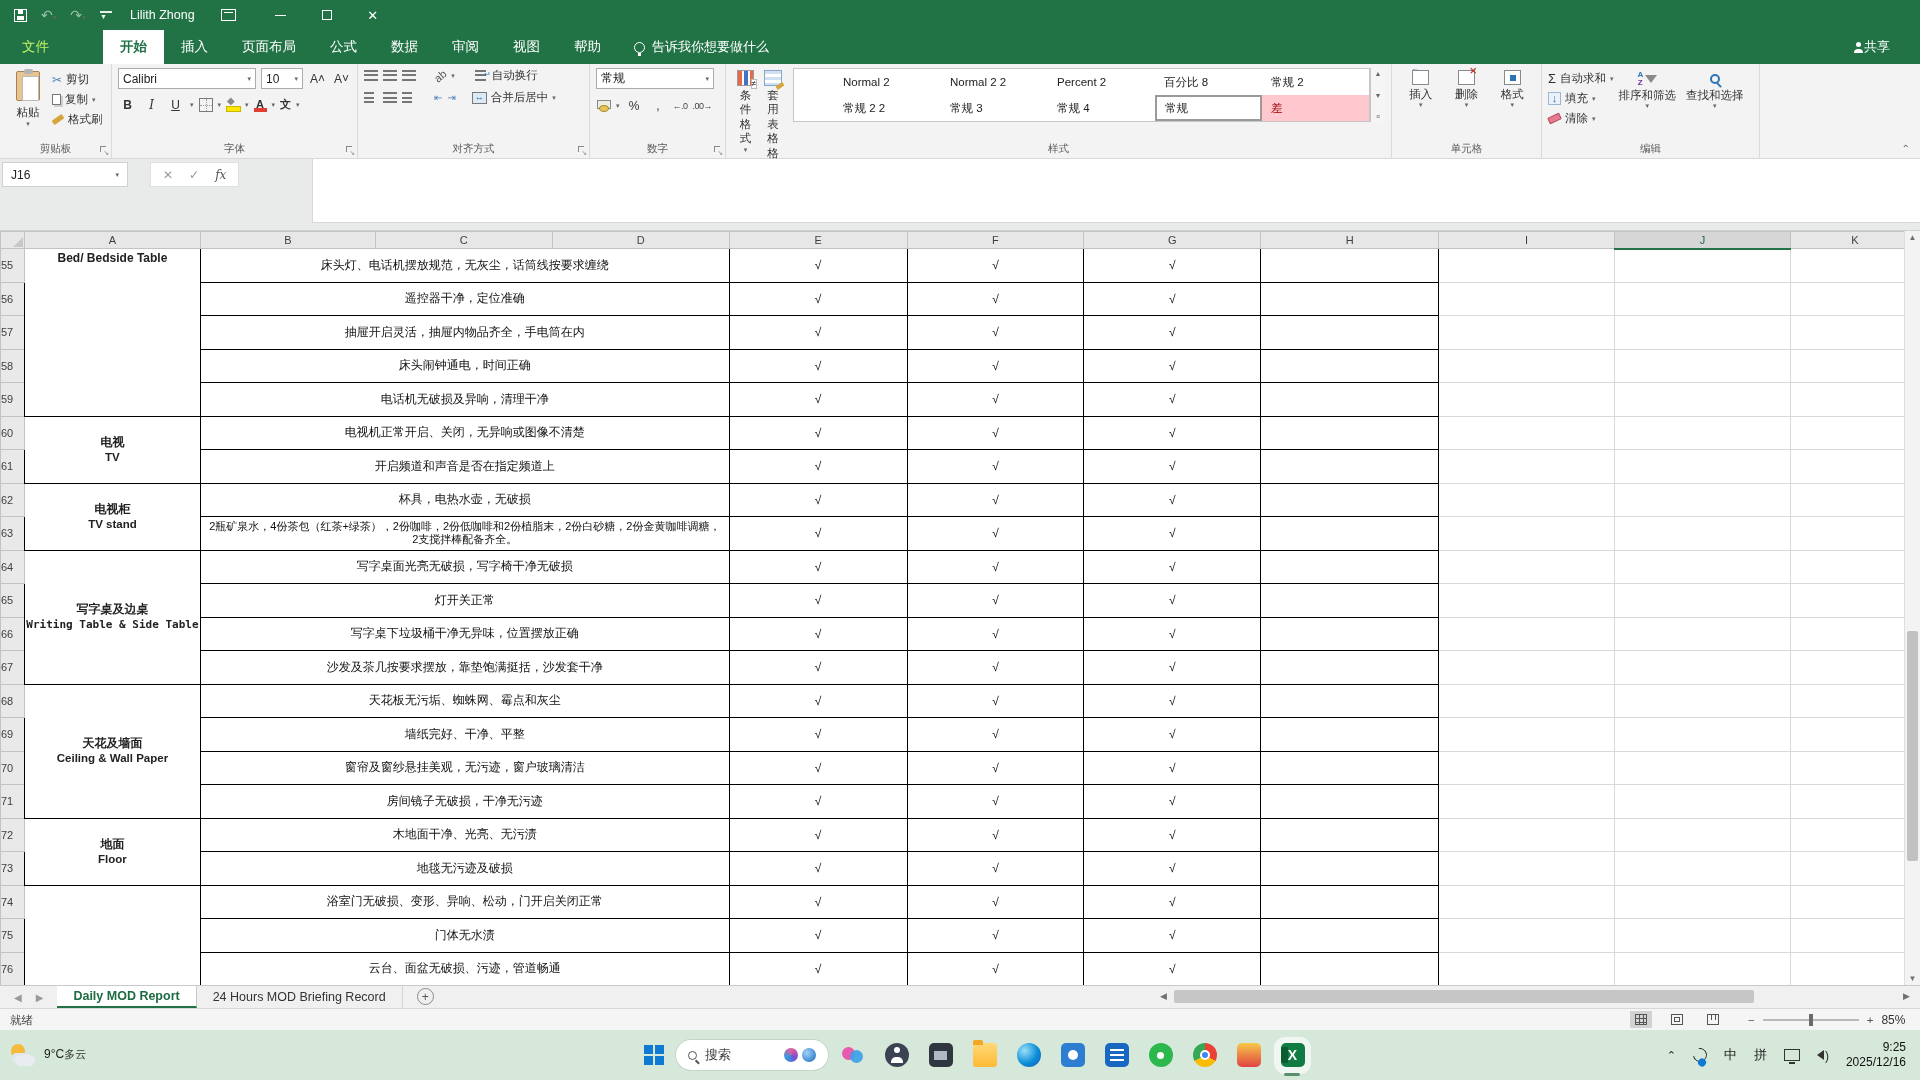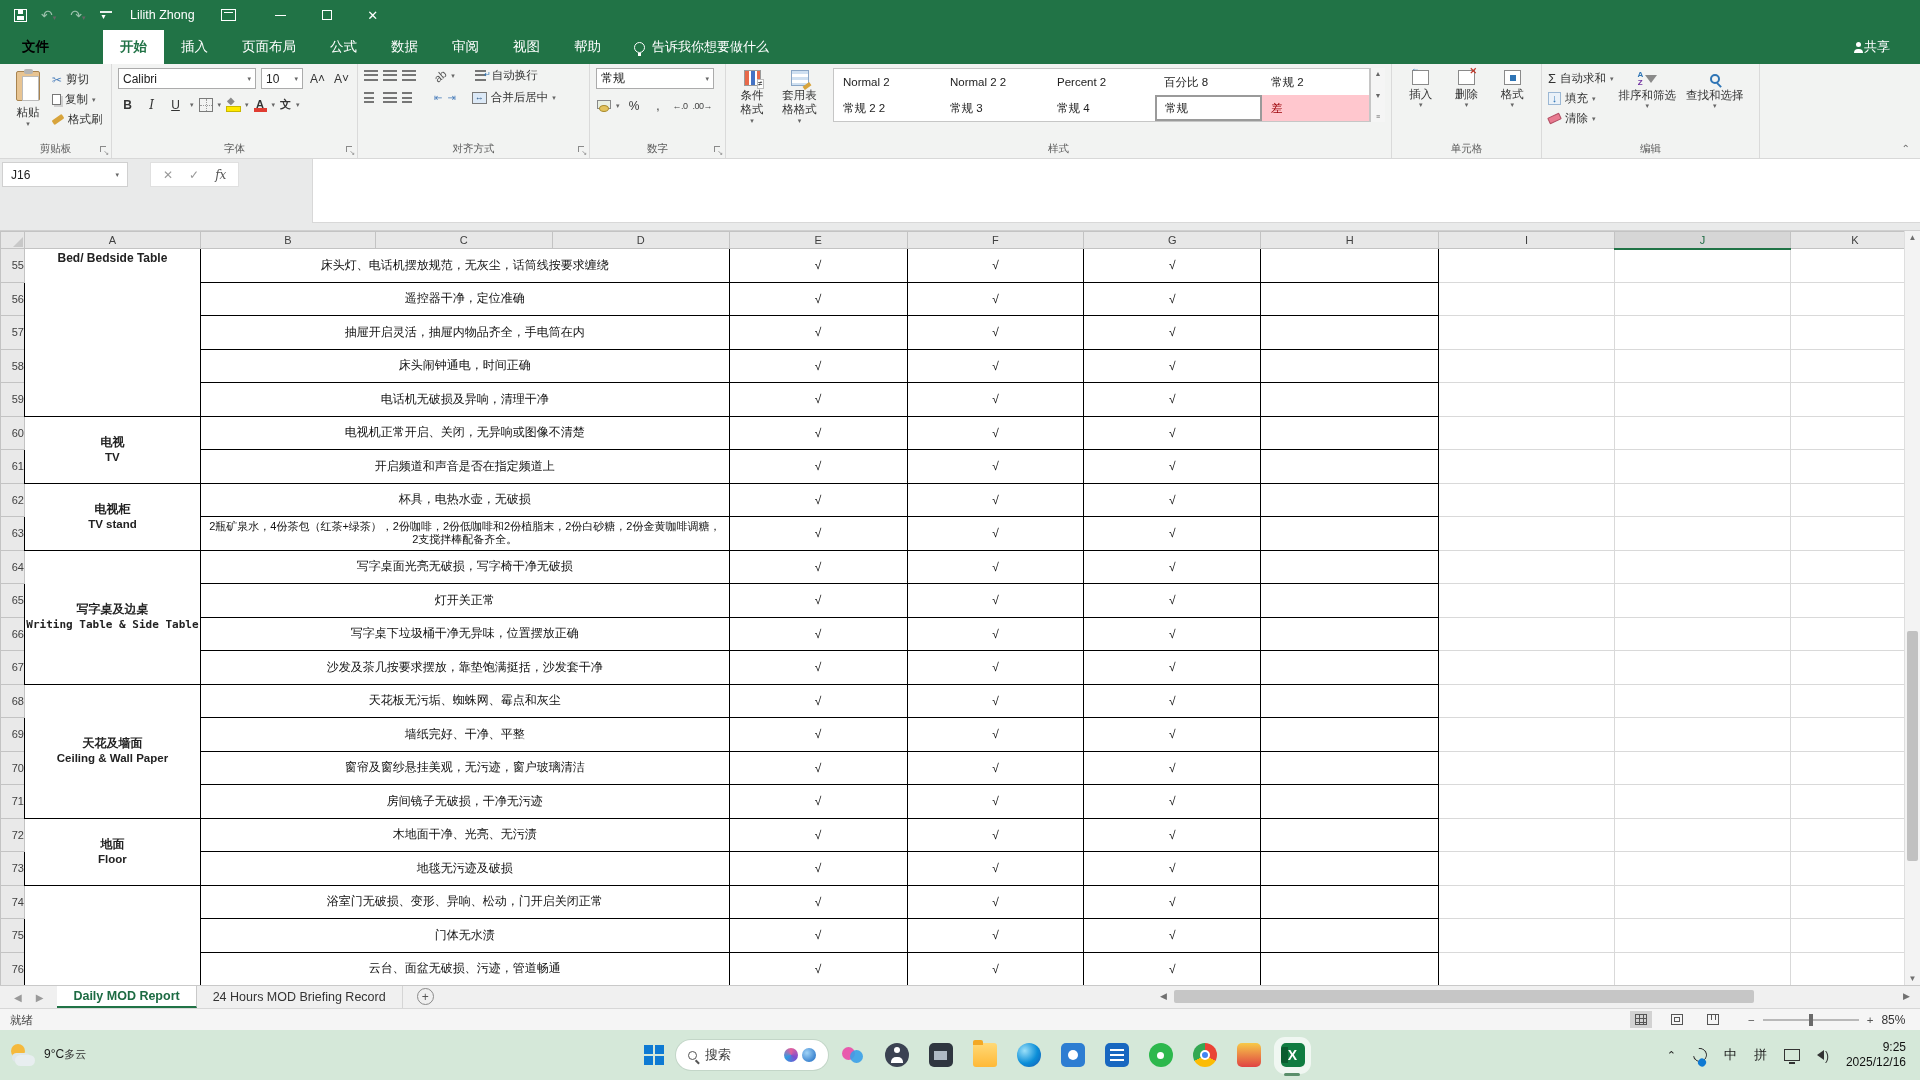--- a/index.html
+++ b/index.html
@@ -22,21 +22,21 @@
   .tb-right { display:flex; align-items:center; height:100%; }
   .tb-user { font-size:12.5px; margin-right:26px; }
   .ic-ribbonopts { width:15px; height:12px; border:1px solid #fff; position:relative; margin-right:22px; }
   .ic-ribbonopts:before { content:""; position:absolute; top:2px; left:2px; right:2px; border-top:1px solid #fff; }
   .win-btn { width:46px; height:30px; display:flex; align-items:center; justify-content:center; font-size:13px; color:#fff; }
   .ic-min { width:11px; border-top:1.5px solid #fff; display:inline-block; }
   .ic-max { width:10px; height:10px; border:1.2px solid #fff; display:inline-block; }
 
   
   .tabbar { position:absolute; top:30px; left:0; width:1920px; height:34px; background:#217346; display:flex; align-items:stretch; }
-  .file-tab { padding:0 22px; display:flex; align-items:center; color:#000000; font-size:13.5px;font-weight:bold; }
+  .file-tab { padding:0 22px; display:flex; align-items:center; color:#bef264; font-size:13.5px; }
   .mtab { padding:0 17px; display:flex; align-items:center; color:#fff; font-size:13.5px; }
   .mtab.active { background:#fff; color:#217346; font-weight:bold; }
   .tellme { display:flex; align-items:center; gap:7px; color:#fff; font-size:13px; margin-left:16px; }
   .ic-bulb { width:11px; height:11px; border:1.4px solid #fff; border-radius:50%; position:relative; display:inline-block; }
   .ic-bulb:after { content:""; position:absolute; left:2.5px; top:10px; width:3px; height:3px; background:#fff; }
   .share-box { margin-left:auto; display:flex; align-items:center; color:#fff; font-size:13px; padding-right:30px; }
   .ic-person { width:11px; height:11px; position:relative; display:inline-block; }
   .ic-person:before { content:""; position:absolute; top:0; left:3px; width:5px; height:5px; border-radius:50%; background:#fff; }
   .ic-person:after { content:""; position:absolute; bottom:0; left:1px; width:9px; height:4px; border-radius:4px 4px 0 0; background:#fff; }
 
@@ -101,21 +101,21 @@
 
   
   .g-styles { width:666px; }
   .bigbtn { display:flex; flex-direction:column; align-items:center; font-size:11.5px; color:#333; padding:2px 5px; line-height:1.25; text-align:center; }
   .ic-cf { width:17px; height:16px; border:1px solid #9a9a9a; background:
       linear-gradient(90deg,#e8694a 0 4px,#fff 4px 6px,#4472c4 6px 10px,#fff 10px 12px,#e8694a 12px 16px); position:relative; margin-bottom:2px; }
   .ic-cf:after { content:"≠"; position:absolute; right:-4px; bottom:-4px; background:#fff; border:1px solid #bbb; font-size:8px; line-height:1; color:#333; }
   .ic-ft { width:18px; height:16px; border:1px solid #8aa6c6; margin-bottom:2px; position:relative;
       background:repeating-linear-gradient(#cfe0f1 0 3px,#fff 3px 6px); }
   .ic-ft:after { content:""; position:absolute; right:-3px; bottom:-3px; width:8px; height:4px; background:#d8a43c; transform:rotate(-35deg); }
-  .gallery { background:#fff; border:1px solid #c6c6c6; display:grid; grid-template-columns:repeat(5,107px); grid-auto-rows:26px; margin-left:6px; }
+  .gallery { background:#fff; border:1px solid #c6c6c6; display:grid; grid-template-columns:repeat(5,107px); grid-auto-rows:26px; margin-left:6px;padding-left:40px; }
   .gal-item { font-size:11.5px; display:flex; align-items:center; padding:0 8px; color:#222; border:1px solid transparent; white-space:nowrap; overflow:hidden; }
   .gal-item.sel { border:2px solid #9a9a9a; }
   .gal-item.bad { background:#ffc7ce; color:#9c0006; }
   .gal-scroll { width:15px; border-left:1px solid #c6c6c6; display:flex; flex-direction:column; align-items:center; justify-content:space-between; padding:2px 0; background:#f5f5f5; font-size:7px; color:#666; }
 
   
   .g-cells { width:150px; }
   .mini-grid { width:17px; height:15px; border:1px solid #8a8a8a; margin-bottom:2px; position:relative;
       background:linear-gradient(#fff,#fff), repeating-linear-gradient(90deg,#c9d6e8 0 5px,#8fa8c8 5px 6px); }
   .mini-grid.ins:after { content:"←"; position:absolute; left:-2px; top:-7px; color:#2e74b5; font-size:8px; }
@@ -145,21 +145,21 @@
   .finput { position:absolute; left:312px; top:0; right:0; height:64px; background:#fff; border-left:1px solid #d8d8d8; border-bottom:1px solid #d8d8d8; }
 
   
   .gridwrap { position:absolute; top:231px; left:0; width:1920px; height:754px; background:#fff; overflow:hidden; }
   table.sheet { border-collapse:collapse; table-layout:fixed; }
   .sheet th, .sheet td { padding:0; overflow:hidden; }
   .hdr-row th { height:17px; background:#e7e7e7; border:1px solid #c3c3c3; font-size:11px; font-weight:normal; color:#3f3f3f; text-align:center; }
   th.corner { position:relative; }
   th.corner:after { content:""; position:absolute; right:1px; bottom:1px; border-left:10px solid transparent; border-bottom:10px solid #c8c8c8; }
   .hdr-row th.sel { background:#d6d6d6; color:#1d6b43; border-bottom:2px solid #217346; }
-  td.rowh, th.rowh { background:#e9e9e9; border:1px solid #c3c3c3; font-size:11px; font-weight:normal; color:#3f3f3f; text-align:right; }
+  td.rowh, th.rowh { background:#e9e9e9; border:1px solid #c3c3c3; font-size:11px; font-weight:normal; color:#3f3f3f; text-align:left; }
   td.acell { border:1px solid #000; text-align:center; vertical-align:middle; font-weight:bold; font-size:12px; line-height:1.35; }
   td.acell.attop { vertical-align:top; padding-top:1px; }
   .a-sub { font-weight:bold; font-size:11.5px; }
   .a-sub.mono { font-family:"DejaVu Sans Mono",monospace; font-size:11px; }
   td.desc { border:1px solid #000; text-align:center; font-size:12px; color:#111; }
   td.desc.small2 { font-size:11px; line-height:1.25; padding:1px 6px; }
   td.chk { border:1px solid #000; text-align:center; font-size:12px; color:#111; }
   td.hempty { border:1px solid #000; }
   td.lite { border-right:1px solid #d9d9d9; border-bottom:1px solid #d9d9d9; }
 

